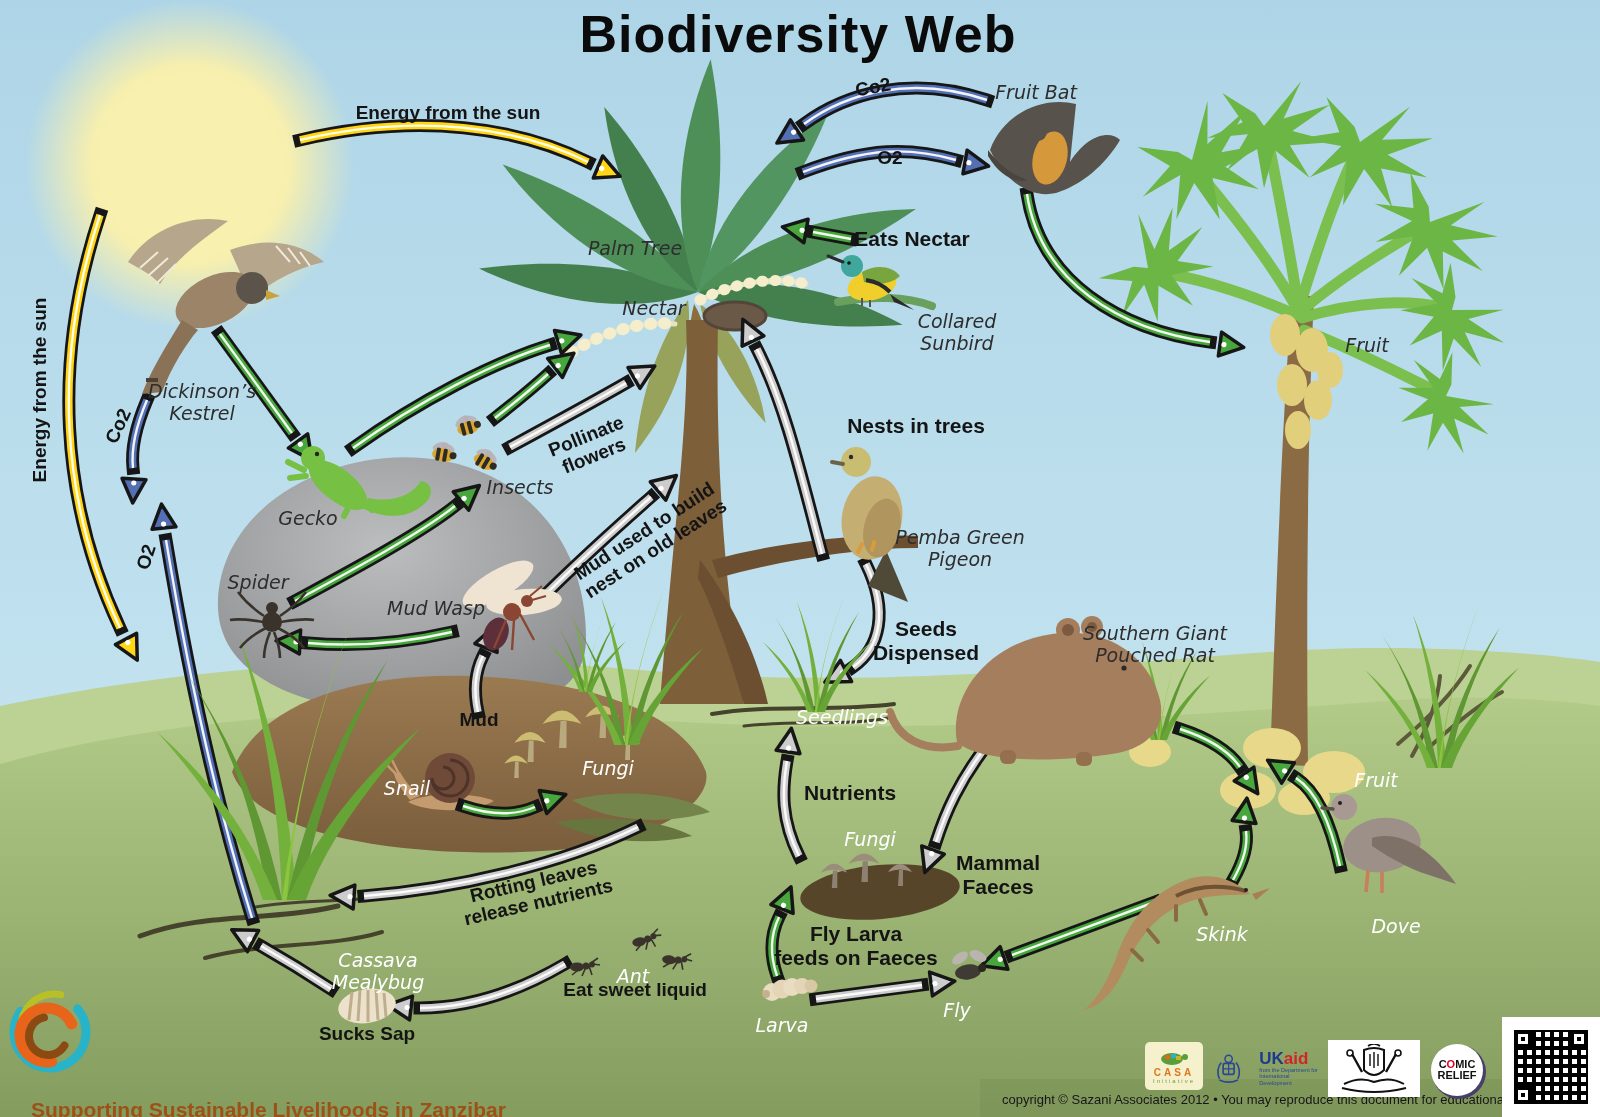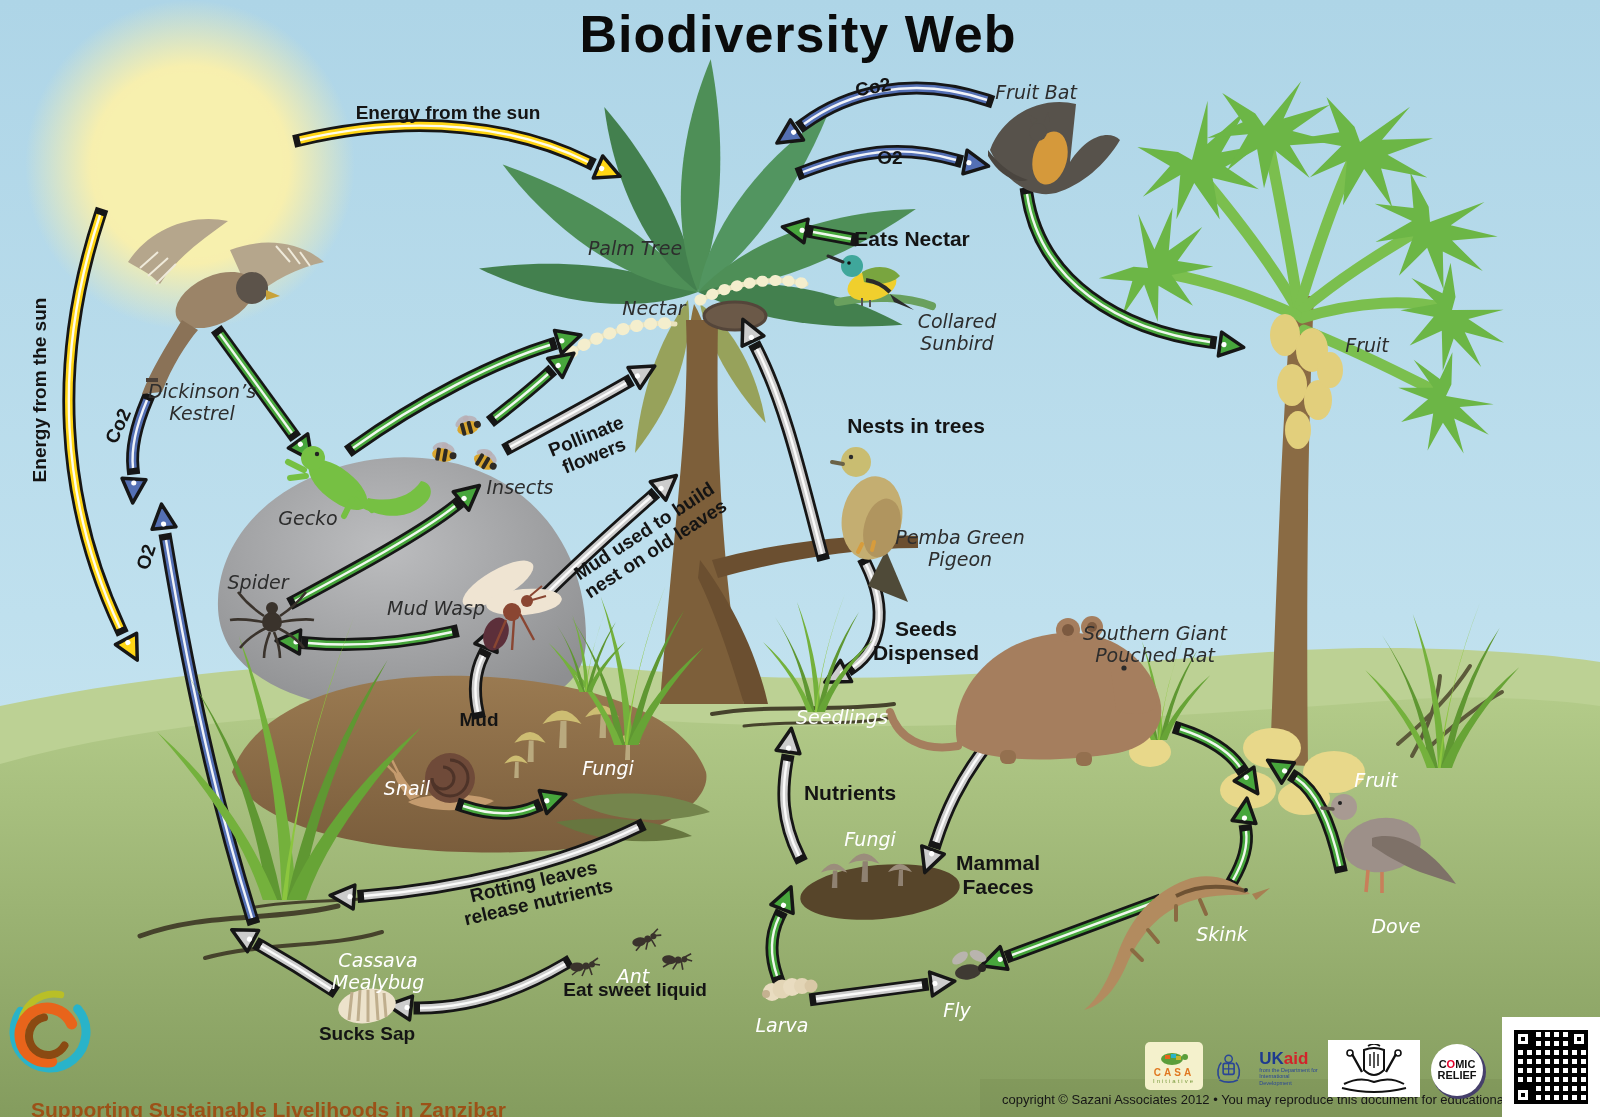--- a/index.html
+++ b/index.html
@@ -642,20 +642,22 @@
 <div class="lbl pr" style="left:590px;top:446px;transform:translate(-50%,-50%) rotate(-22deg);">Pollinate
 flowers</div>
 <div class="lbl pr" style="left:650px;top:540px;transform:translate(-50%,-50%) rotate(-33deg);">Mud used to build
 nest on old leaves</div>
 <div class="lbl pr" style="left:916px;top:426px;font-size:21px;">Nests in trees</div>
 <div class="lbl pr" style="left:926px;top:641px;font-size:21px;">Seeds
 Dispensed</div>
 <div class="lbl pr" style="left:850px;top:793px;font-size:21px;">Nutrients</div>
 <div class="lbl pr" style="left:998px;top:875px;font-size:21px;">Mammal
 Faeces</div>
+<div class="lbl pr" style="left:856px;top:946px;font-size:21px;">Fly Larva
+feeds on Faeces</div>
 <div class="lbl pr" style="left:479px;top:720px;">Mud</div>
 <div class="lbl pr" style="left:536px;top:892px;transform:translate(-50%,-50%) rotate(-13deg);">Rotting leaves
 release nutrients</div>
 <div class="lbl pr" style="left:635px;top:990px;">Eat sweet liquid</div>
 <div class="lbl pr" style="left:367px;top:1034px;">Sucks Sap</div>
 
 <div class="lbl sp" style="left:1036px;top:92px;">Fruit Bat</div>
 <div class="lbl sp" style="left:601px;top:248px;margin-left:34px;">Palm Tree</div>
 <div class="lbl sp" style="left:654px;top:308px;">Nectar</div>
 <div class="lbl sp" style="left:917px;top:332px;margin-left:40px;">Collared

